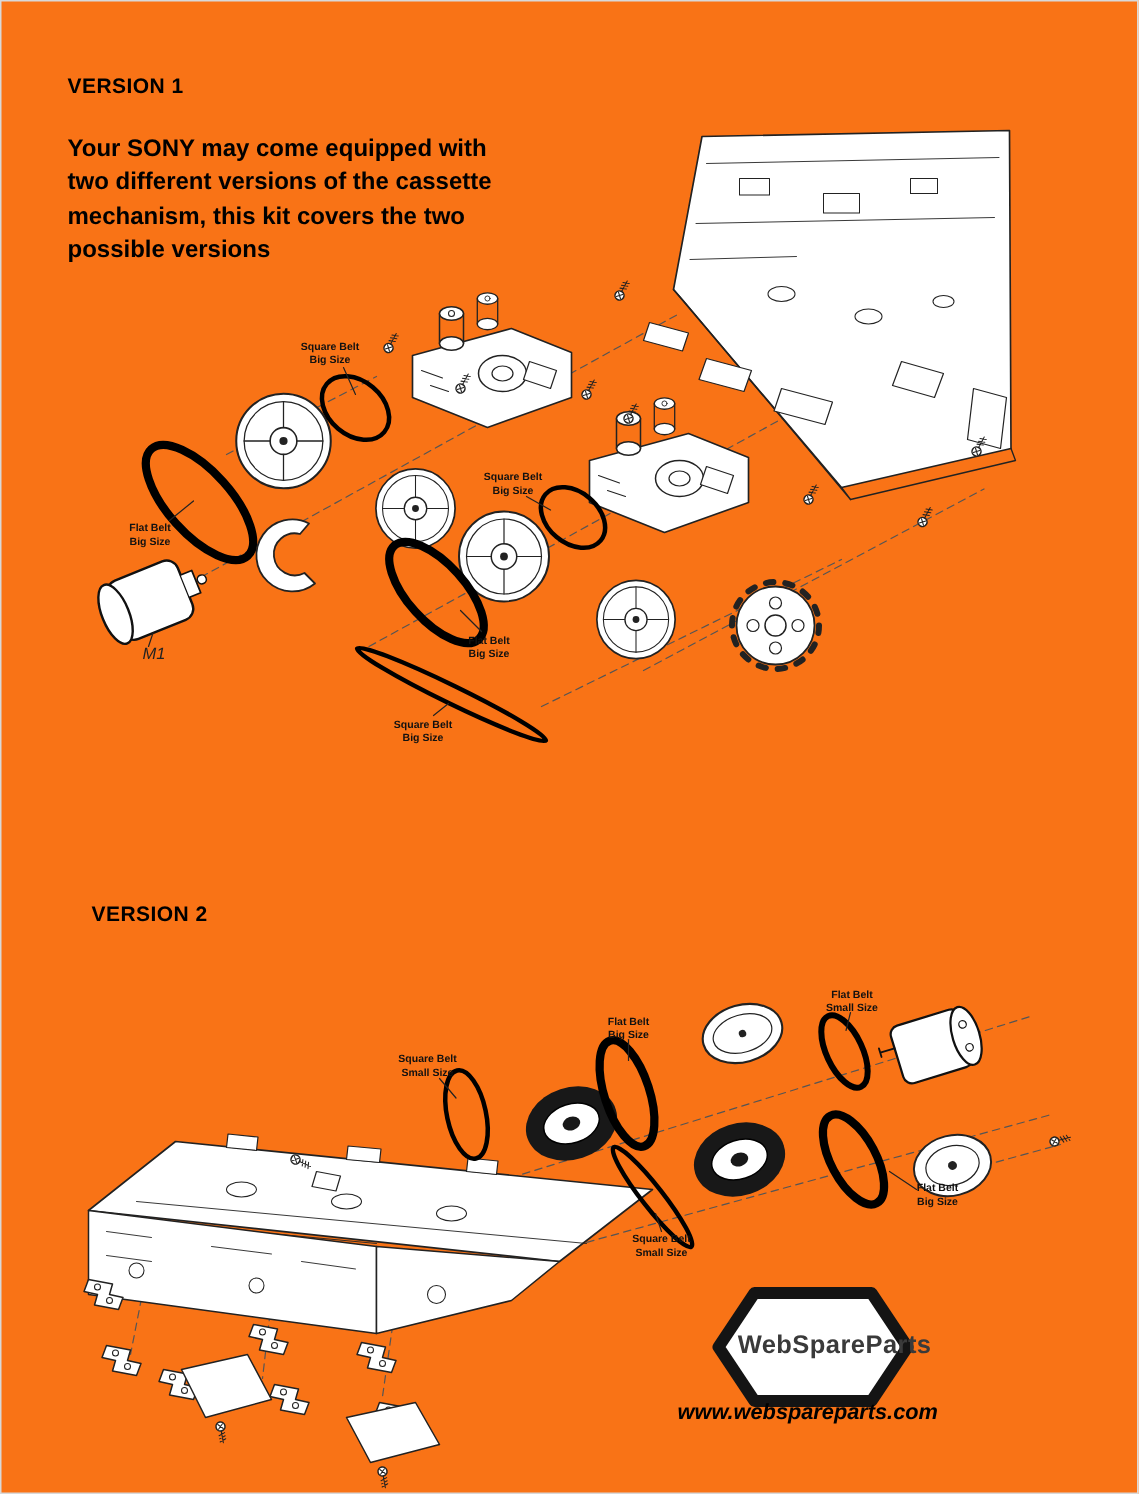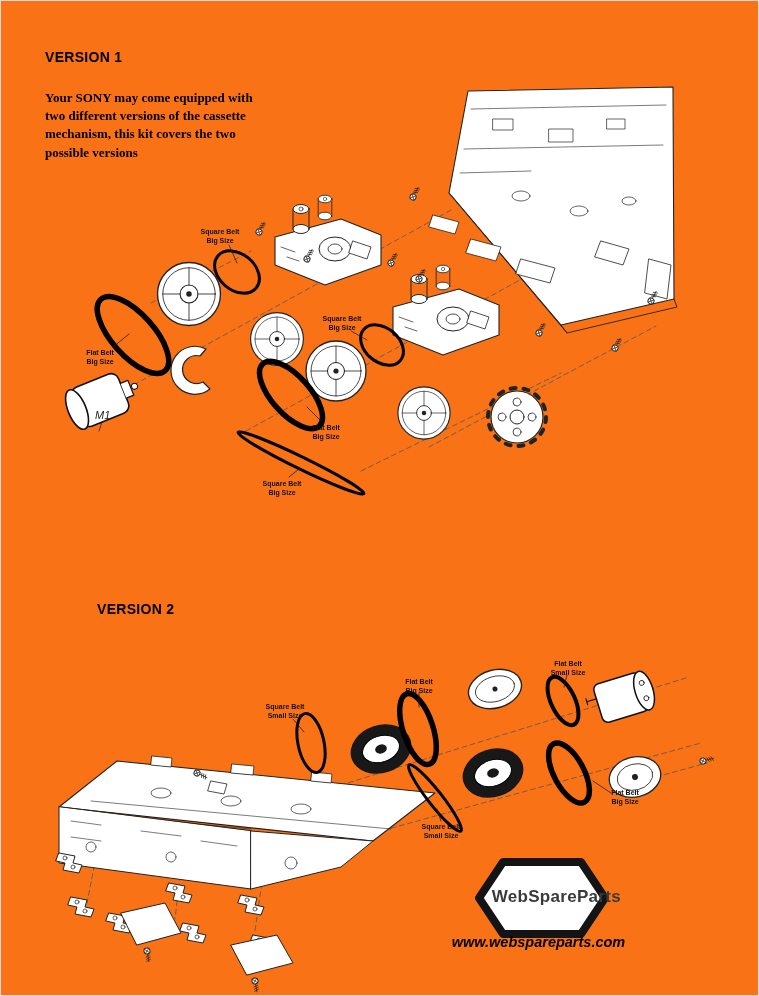--- a/index.html
+++ b/index.html
@@ -14,34 +14,34 @@
     background:#f97316; overflow:hidden;
     border:1px solid #d9d9d9;
   }
   svg.art { position:absolute; left:0; top:0; }
 
   .v-title {
     position:absolute; font-weight:bold; font-size:14px;
     color:#000; letter-spacing:.3px;
   }
   #v1-title { left:44px; top:48px; }
-  #v2-title { left:60px; top:600px;margin-left:36px; }
+  #v2-title { left:60px; top:600px; }
 
   .intro {
     position:absolute; left:44px; top:88px; width:300px;
-    font-weight:bold; font-size:13px; line-height:1.4;
-    color:#000; white-space:pre-line;font-family:Liberation Serif, serif;
+    font-weight:bold; font-size:16px; line-height:1.4;
+    color:#000; white-space:pre-line;
   }
 
   .part-label {
     position:absolute; font-size:7px; font-weight:bold; color:#111;
     text-align:center; line-height:1.3; white-space:pre-line;
   }
   .m1-label {
-    position:absolute; left:94px; top:408px;
+    position:absolute; left:94px; top:429px;
     font-size:11px; font-style:italic; color:#222;text-align:center;
   }
 
   .brand {
     position:absolute; left:462px; top:886px; width:158px;
     text-align:right; font-size:17px; font-weight:bold;
     color:#3a3a3a; letter-spacing:.3px;
   }
   .url {
     position:absolute; left:405px; top:933px; width:265px;

